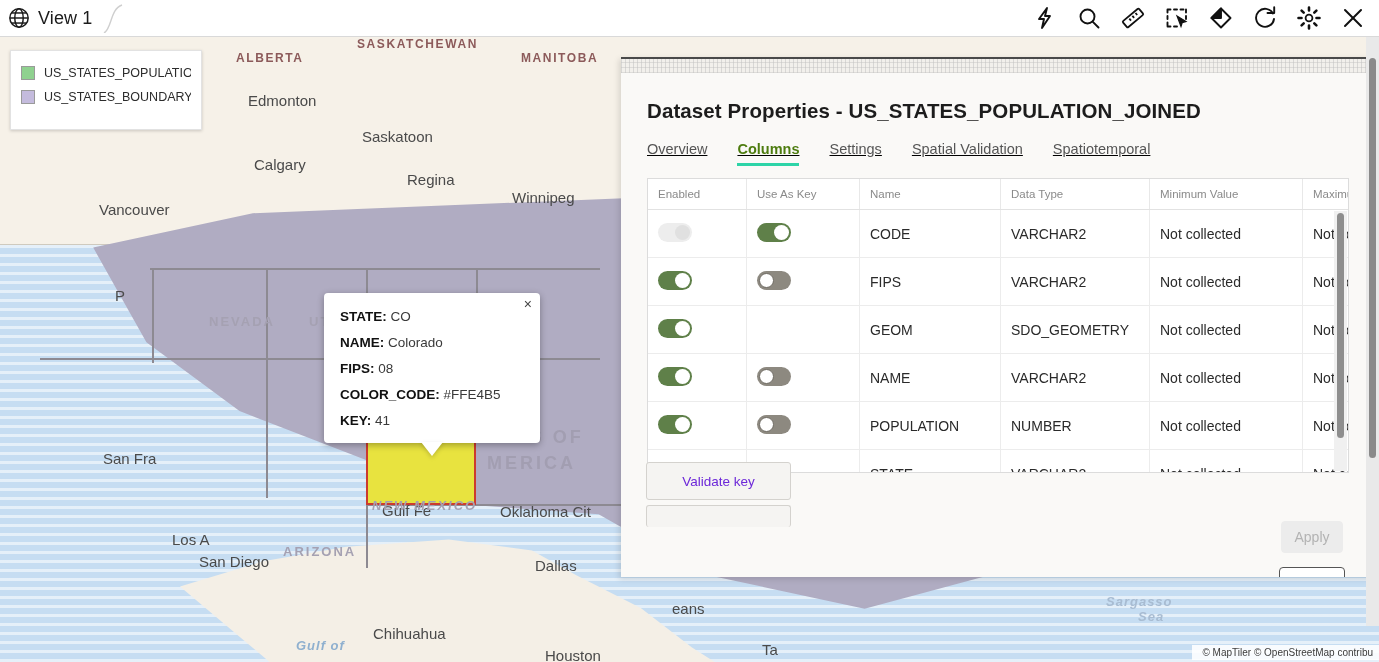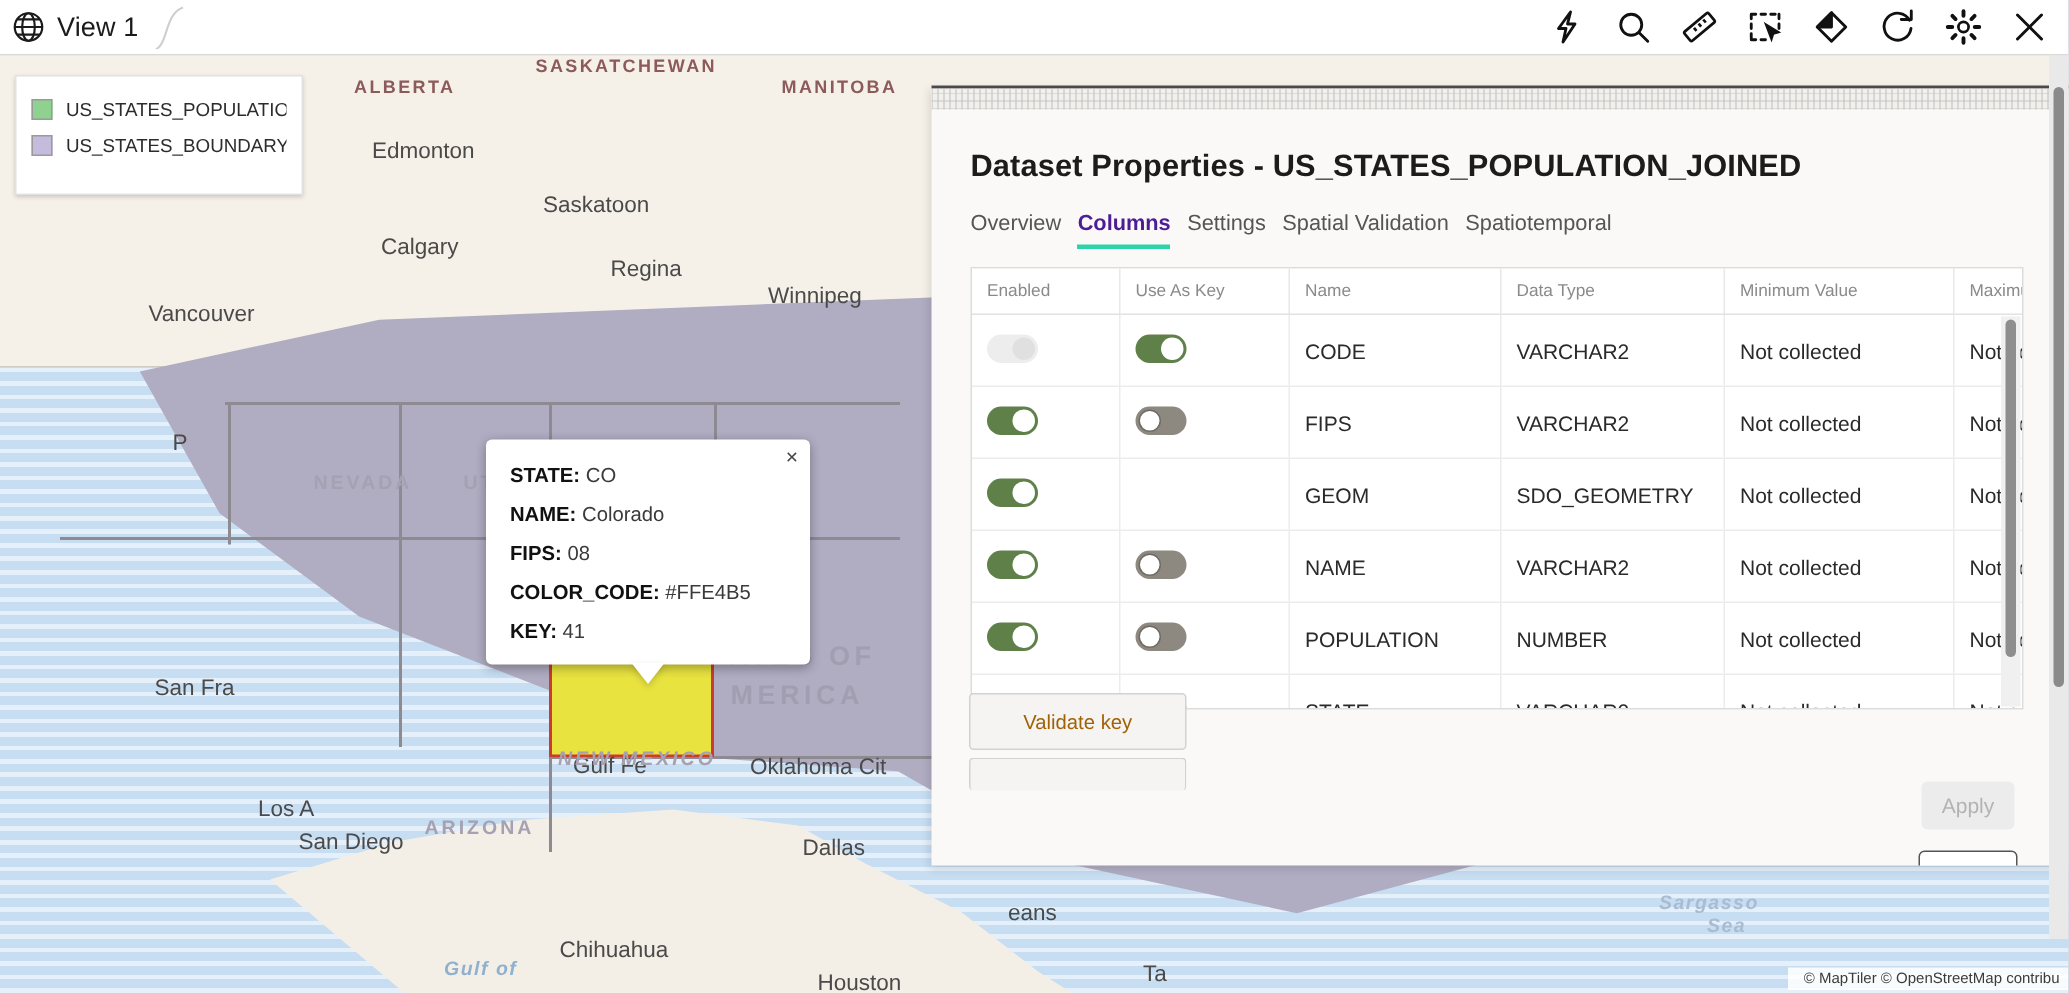--- a/index.html
+++ b/index.html
@@ -136,26 +136,26 @@
     background-image:
       repeating-linear-gradient(90deg, rgba(190,190,190,.5) 0px, rgba(190,190,190,.5) 1px, rgba(255,255,255,0) 1px, rgba(255,255,255,0) 4px),
       repeating-linear-gradient(0deg, rgba(180,180,180,.35) 0px, rgba(180,180,180,.35) 1px, rgba(255,255,255,0) 1px, rgba(255,255,255,0) 5px);
     background-color:#f2f0ec;
   }
   #dlg-title{
     position:absolute;left:26px;top:40px;
     font-size:20.5px;font-weight:700;color:#1c1c1c;letter-spacing:.1px;
   }
   #tabs{
-    position:absolute;left:26px;top:82px;display:flex;gap:11px;
+    position:absolute;left:26px;top:82px;display:flex;gap:30px;text-decoration:underline;
   }
   .tab{
     font-size:14.5px;color:#555;padding-bottom:9px;cursor:pointer;position:relative;
   }
-  .tab.active{color:#4c1d95;font-weight:700;}
+  .tab.active{color:#4d7c0f;font-weight:700;}
   .tab.active:after{
     content:"";position:absolute;left:0;right:0;bottom:0;height:3px;background:#2dd4a7;
   }
 
   
   #table-wrap{
     position:absolute;left:26px;top:119px;width:700px;height:293px;
     border:1px solid #dcdcdc;background:#ffffff;overflow:hidden;
   }
   table.cols{border-collapse:collapse;width:683px;table-layout:fixed;}
@@ -195,21 +195,21 @@
   
   #tbl-scroll{
     position:absolute;right:1px;top:32px;width:13px;height:260px;background:#f0f0f0;
   }
   #tbl-scroll .thumb{
     position:absolute;left:3px;top:2px;width:7px;height:225px;
     background:#8e8e8e;border-radius:4px;
   }
   .ghost-btn{
     position:absolute;background:#f5f4f2;border:1px solid #d4d2ce;border-radius:3px;
-    font-size:13.5px;color:#a16207;display:flex;align-items:center;justify-content:center;
+    font-size:13.5px;color:#6d28d9;display:flex;align-items:center;justify-content:center;
     cursor:pointer;box-sizing:border-box;
   }
   #btn-validate{left:25px;top:403px;width:145px;height:38px;}
   #btn-partial{left:25px;top:446px;width:145px;height:22px;border-bottom:none;}
 
   #footer-btns{position:absolute;right:34px;top:462px;display:flex;gap:14px;align-items:center;flex-direction:column;}
   .btn{
     font-size:14px;border-radius:4px;box-sizing:border-box;cursor:pointer;
     display:flex;align-items:center;justify-content:center;
   }

